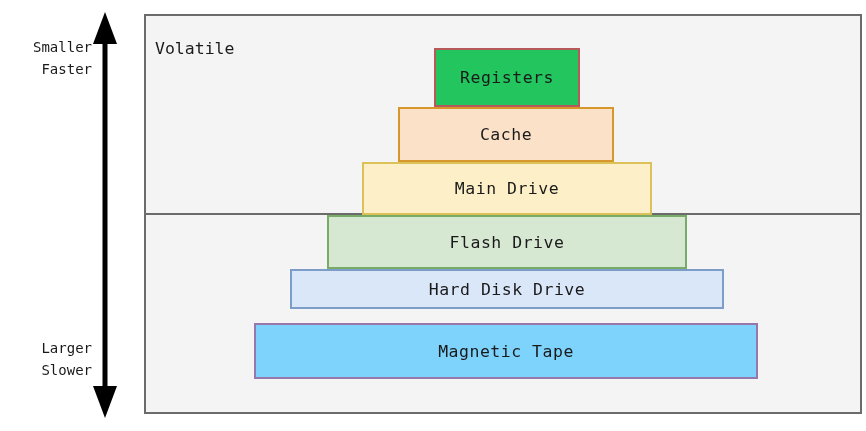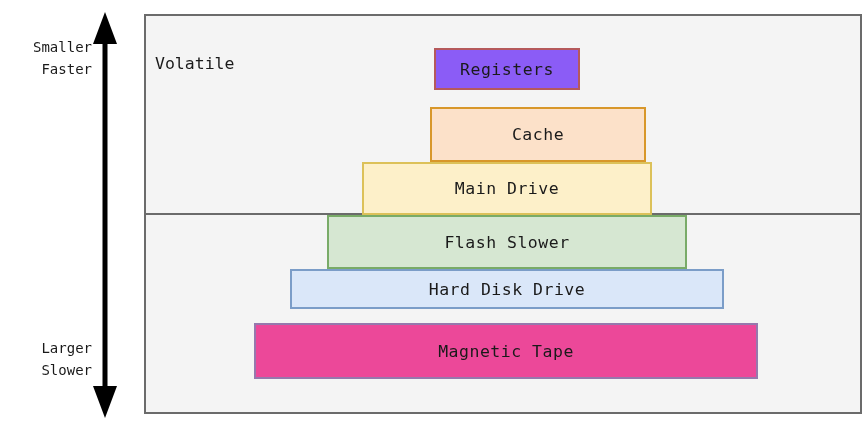--- a/index.html
+++ b/index.html
@@ -62,21 +62,21 @@
     border-top: 2px solid #6b6b6b;
   }
 
   .section-title {
     position: absolute;
     font-size: 16.5px;
     line-height: 20px;
     color: #1a1a1a;
     white-space: pre;
   }
-  #title-volatile    { left: 9px;  top: 38px; }
+  #title-volatile    { left: 9px;  top: 23px; }
   #title-nonvolatile { left: 9px;  top: 221px; }
 
   
   .tier {
     position: absolute;
     box-sizing: border-box;
     border-width: 2px;
     border-style: solid;
     display: flex;
     align-items: center;
@@ -106,33 +106,33 @@
   <div id="label-bottom" class="axis-label" style="white-space: pre; margin-top: 11px;">Larger
 Slower</div>
 
   <div id="frame" style="background: rgb(244, 244, 244); border-color: rgb(107, 107, 107);">
 
     <div id="section-divider" style="border-top-color: rgb(107, 107, 107);"></div>
 
     <div id="title-volatile" class="section-title">Volatile</div>
 
 
-    <div class="tier" id="tier-0" style="left: 288px; top: 32px; width: 146px; height: 42px; background: #8b5cf6; border-color: rgb(181, 89, 91);">
+    <div class="tier" id="tier-0" style="left: 288px; top: 32px; width: 146px; height: 59px; background: #22c55e; border-color: rgb(181, 89, 91);">
       <span class="tier-label">Registers</span>
     </div>
-    <div class="tier" id="tier-1" style="left: 252px; top: 91px; width: 216px; height: 55px; background: rgb(252, 225, 201); border-color: rgb(216, 151, 42); margin-left: 32px;">
+    <div class="tier" id="tier-1" style="left: 252px; top: 91px; width: 216px; height: 55px; background: rgb(252, 225, 201); border-color: rgb(216, 151, 42);">
       <span class="tier-label">Cache</span>
     </div>
     <div class="tier" id="tier-2" style="left: 216px; top: 146px; width: 290px; height: 53px; background: rgb(253, 240, 201); border-color: rgb(220, 193, 89);">
       <span class="tier-label">Main Drive</span>
     </div>
     <div class="tier" id="tier-3" style="left: 181px; top: 199px; width: 360px; height: 54px; background: rgb(214, 231, 210); border-color: rgb(121, 171, 104);">
-      <span class="tier-label">Flash Slower</span>
+      <span class="tier-label">Flash Drive</span>
     </div>
     <div class="tier" id="tier-4" style="left: 144px; top: 253px; width: 434px; height: 40px; background: rgb(218, 231, 249); border-color: rgb(123, 157, 200);">
       <span class="tier-label">Hard Disk Drive</span>
     </div>
-    <div class="tier" id="tier-5" style="left: 108px; top: 307px; width: 504px; height: 56px; background: #ec4899; border-color: rgb(150, 120, 173);">
+    <div class="tier" id="tier-5" style="left: 108px; top: 307px; width: 504px; height: 56px; background: #7dd3fc; border-color: rgb(150, 120, 173);">
       <span class="tier-label">Magnetic Tape</span>
     </div>
 
   </div>
 </div>
 
 </body></html>

